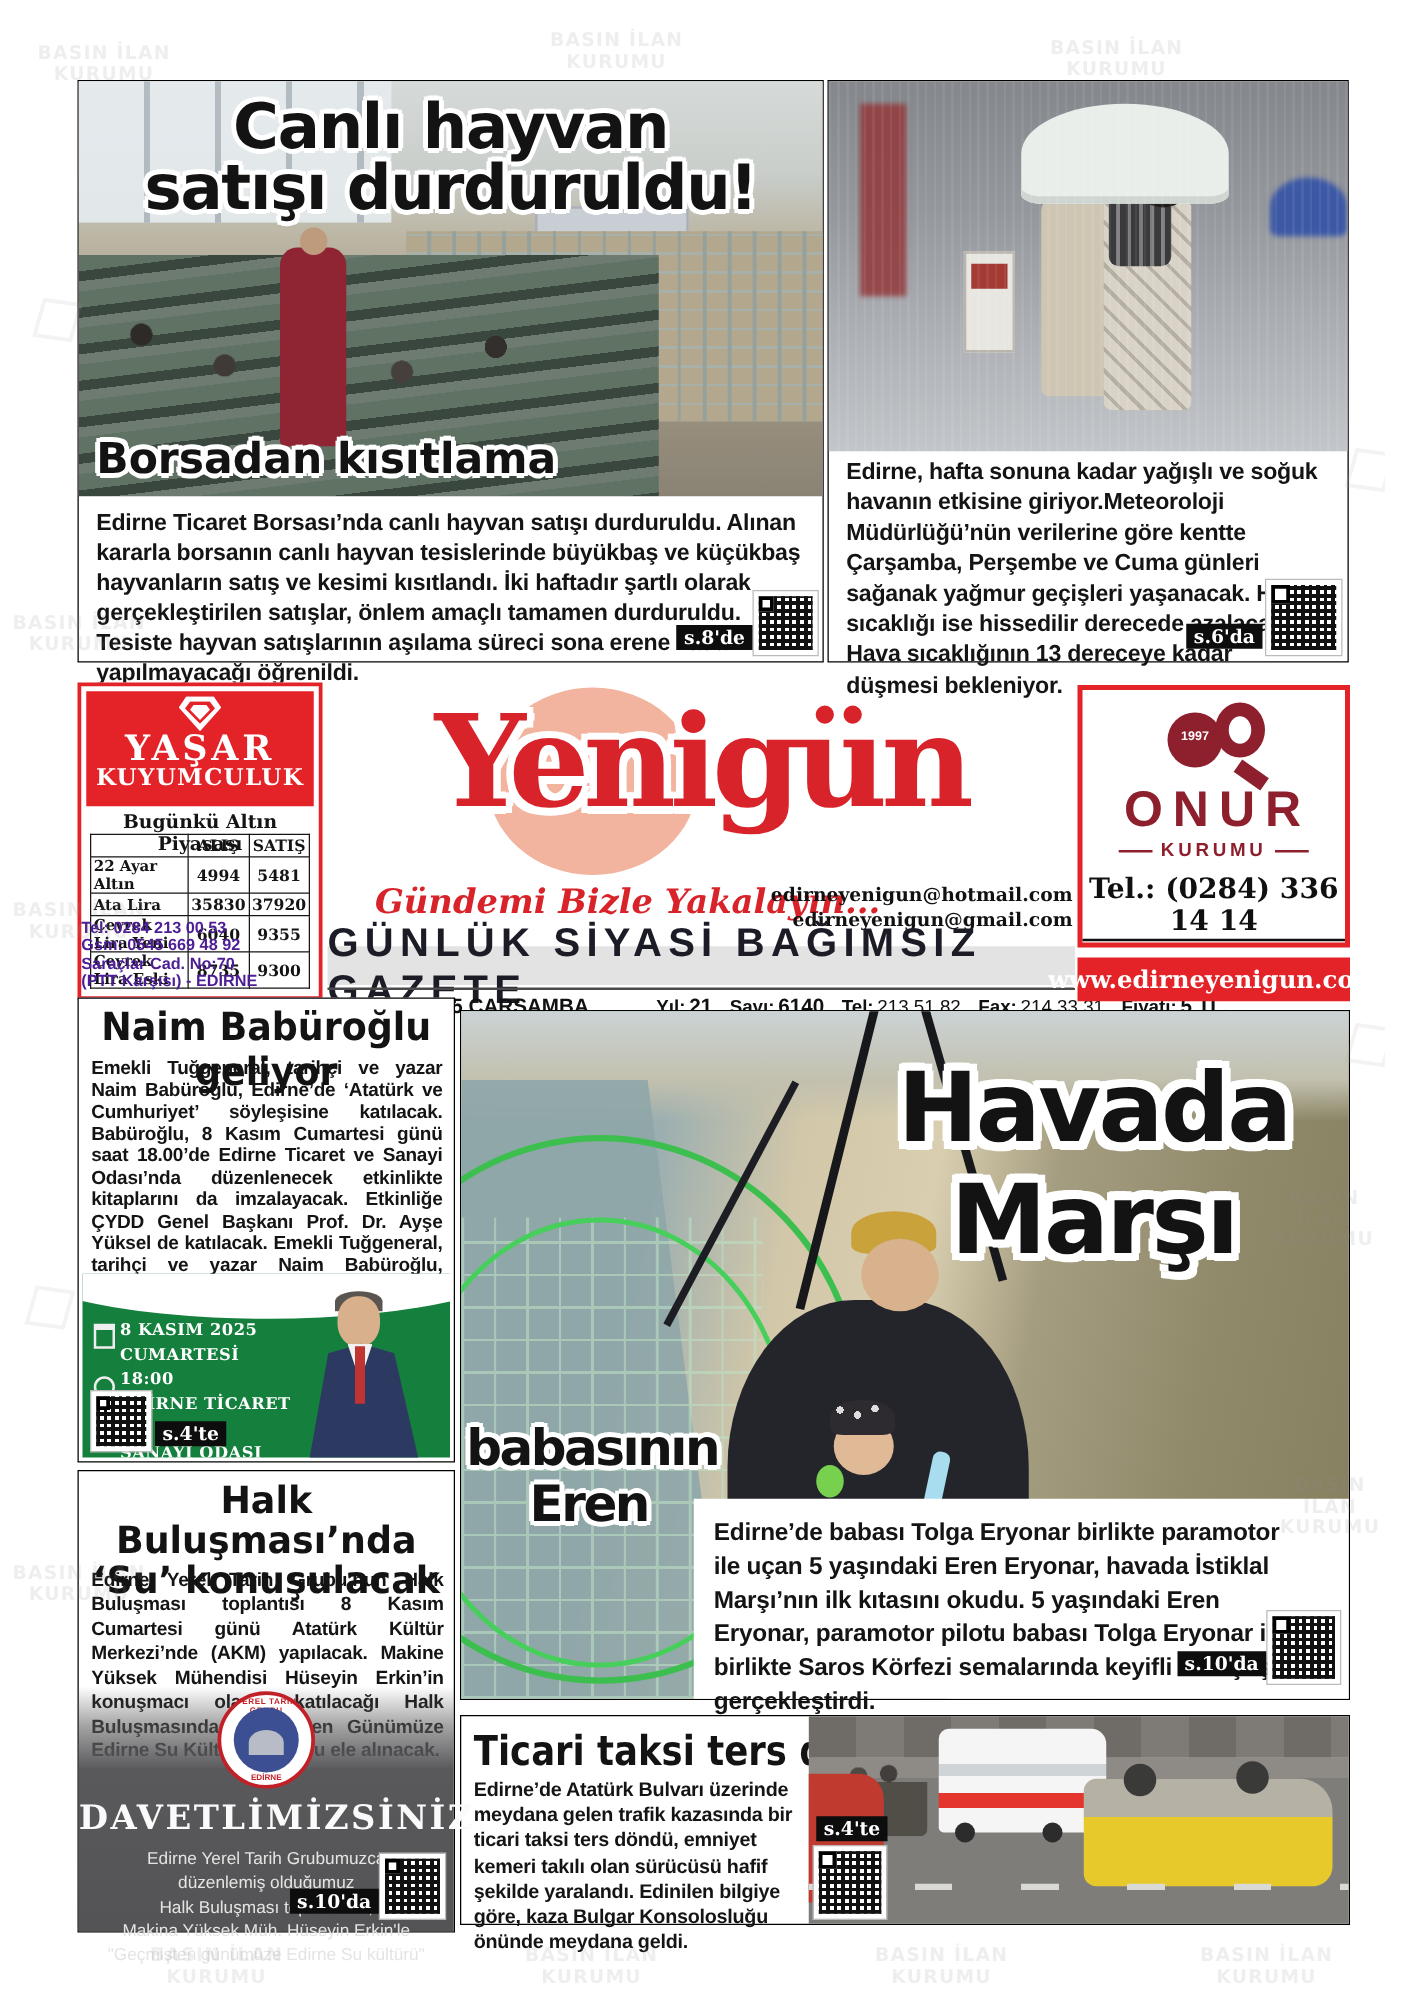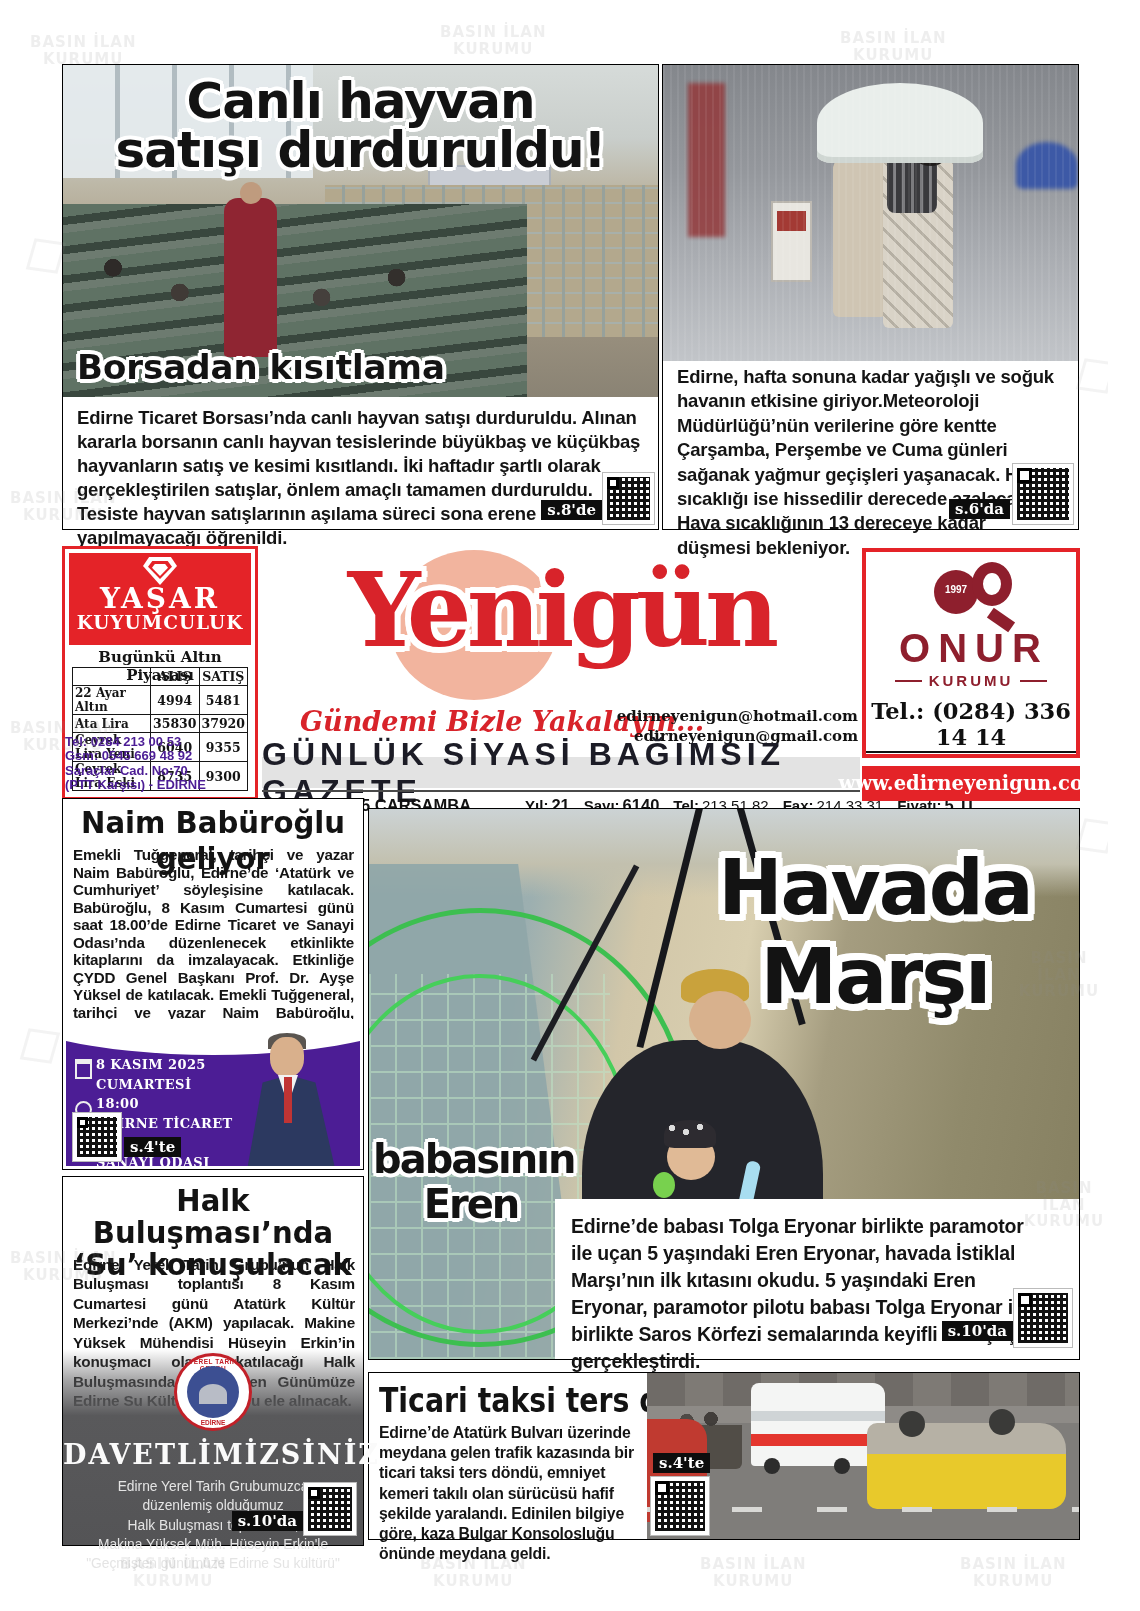--- a/index.html
+++ b/index.html
@@ -129,21 +129,21 @@
   .onur-tel{display:inline-block;margin-top:9px;font-family:"DejaVu Serif",serif;font-weight:bold;
       font-size:22.5px;color:#101010;border-bottom:2px solid #101010;padding-bottom:1px;}
   .webbar{position:absolute;left:862px;top:766px;width:218px;height:35px;background:#e42328;color:#fff;
       display:flex;align-items:center;justify-content:center;font-family:"DejaVu Serif",serif;
       font-weight:bold;font-size:19.5px;}
   
   .art-naim{left:62px;top:798px;width:302px;height:372px;}
   .hl-naim{position:absolute;left:0;top:5px;width:100%;text-align:center;font-size:31px;
       transform:scaleX(.94);transform-origin:center;}
   .body-naim{position:absolute;left:10px;top:47px;right:9px;font-size:15.2px;line-height:1.155;text-align:justify;}
-  .naim-banner{position:absolute;left:3px;right:3px;top:220px;bottom:3px;background:#4c1d95;overflow:hidden;}
+  .naim-banner{position:absolute;left:3px;right:3px;top:220px;bottom:3px;background:#15803d;overflow:hidden;}
   .naim-curve{position:absolute;left:-25%;top:-74px;width:150%;height:110px;border-radius:50%;background:#fff;}
   .naim-man{position:absolute;right:-6px;top:18px;width:140px;height:130px;}
   .naim-face{position:absolute;left:44px;top:0;width:34px;height:40px;border-radius:45%;background:#d9b08c;}
   .naim-hair{position:absolute;left:42px;top:-4px;width:38px;height:16px;border-radius:50% 50% 0 0;background:#5a5550;}
   .naim-suit{position:absolute;left:8px;top:36px;width:110px;height:96px;background:#2c3960;
       clip-path:polygon(12% 100%,26% 10%,50% 2%,74% 10%,92% 100%);}
   .naim-shirt{position:absolute;left:52px;top:38px;width:20px;height:30px;background:#f2f2f2;
       clip-path:polygon(0 0,100% 0,50% 100%);}
   .naim-tie{position:absolute;left:58px;top:40px;width:8px;height:46px;background:#c03434;}
   .naim-txt{position:absolute;left:30px;top:36px;width:150px;color:#fff;font-family:"DejaVu Serif",serif;

